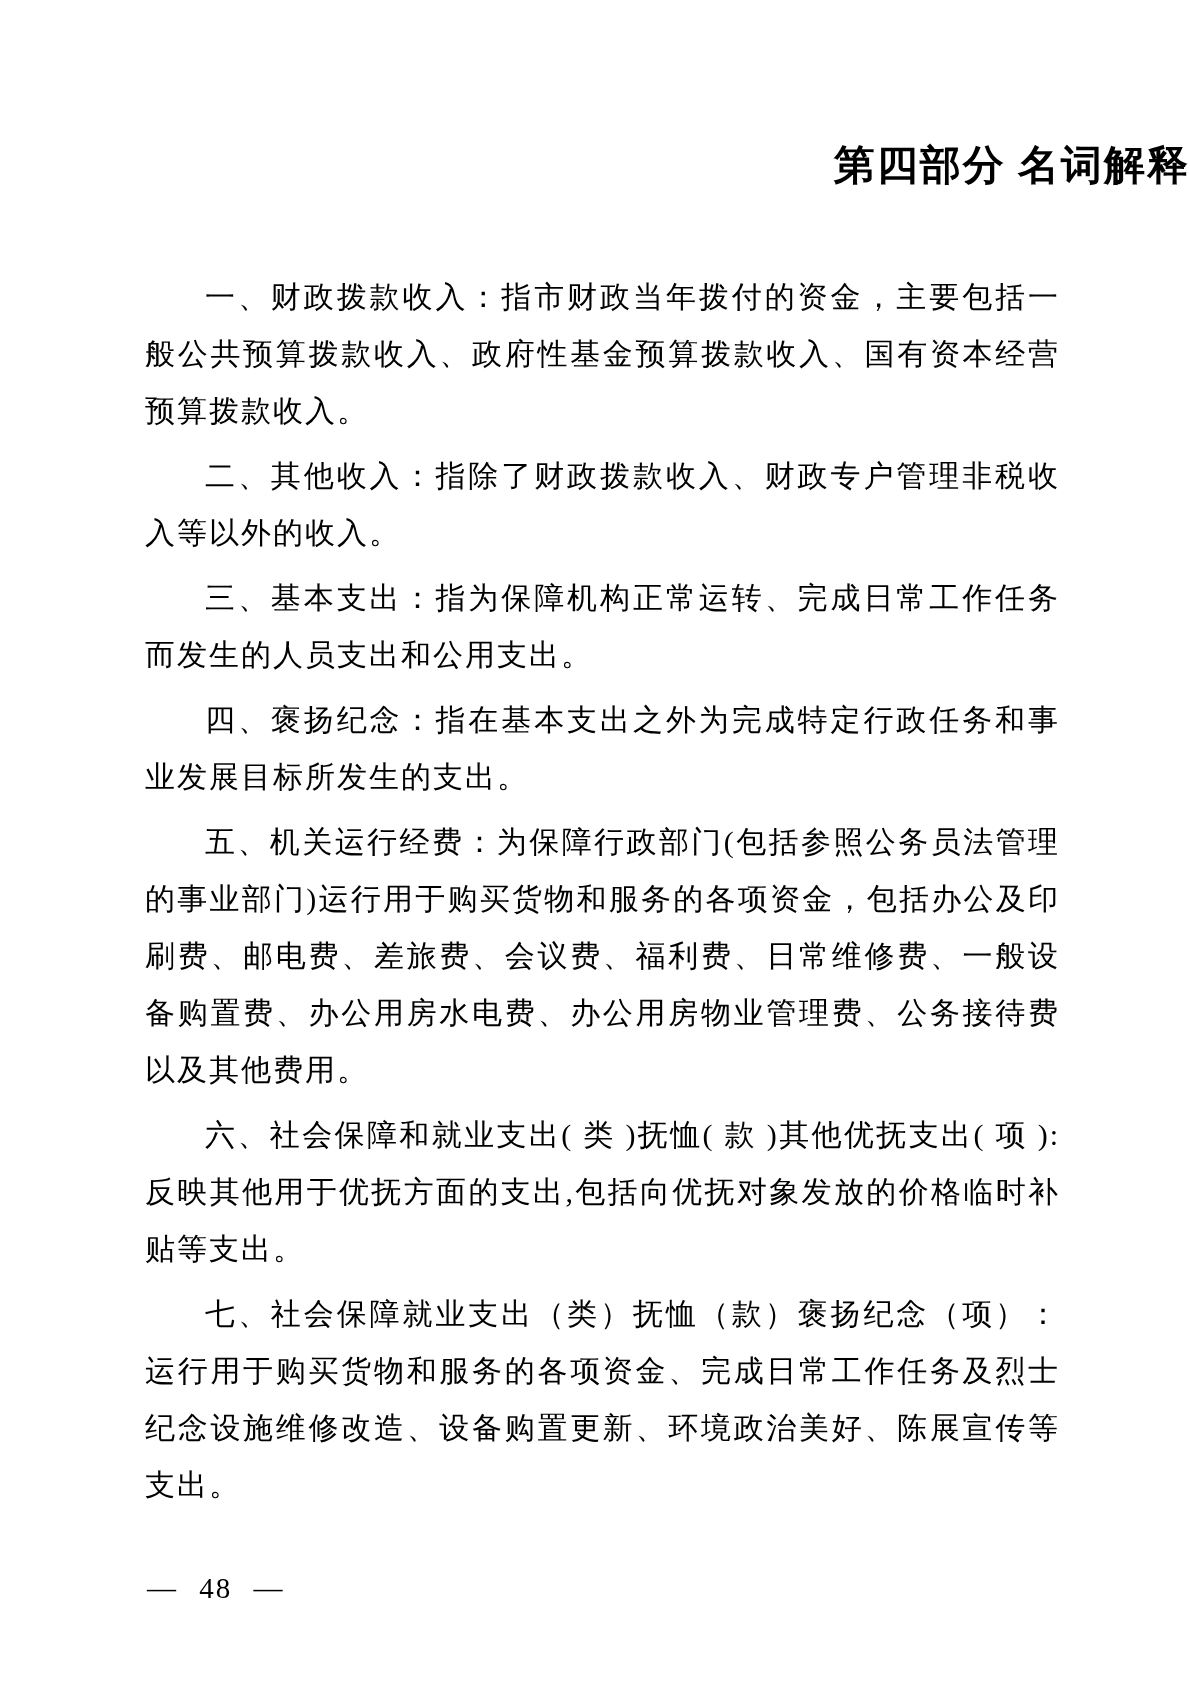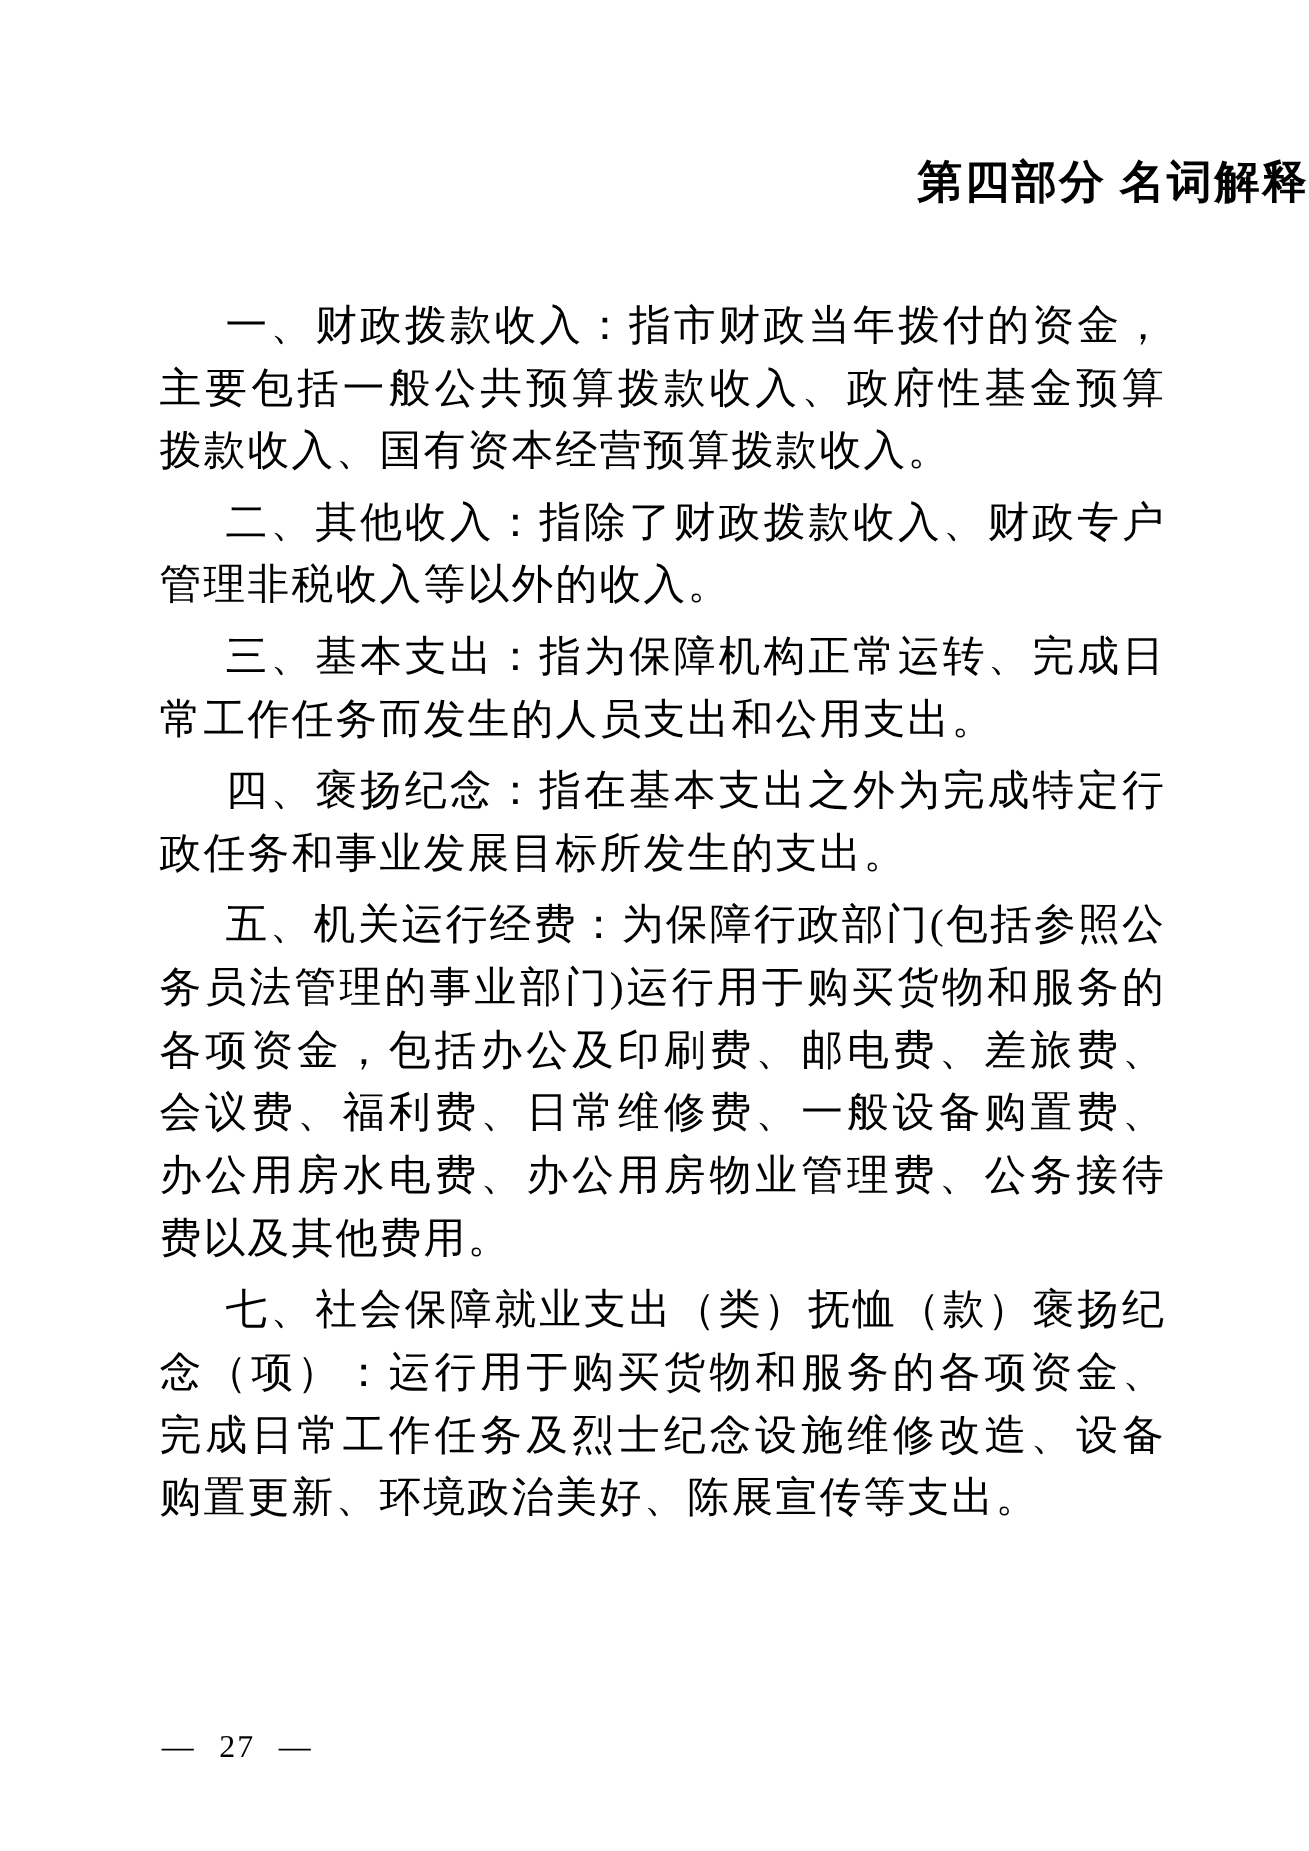--- a/index.html
+++ b/index.html
@@ -31,21 +31,21 @@
 
   .content {
     position: absolute;
     top: 268px;
     left: 145px;
     width: 915px;
   }
 
   .content p {
     margin: 0 0 8px 0;
-    font-size: 38px;
+    font-size: 30px;
     line-height: 57px;
     letter-spacing: 2px;
     text-align: justify;
     text-align-last: left;
     text-indent: 60px;
     color: #000000;
     word-break: break-all;
   }
 
   .page-footer {
@@ -64,18 +64,19 @@
 <div class="page">
 
   <h1 class="doc-title">第四部分 名词解释</h1>
 
   <div class="content">
     <p>一、财政拨款收入：指市财政当年拨付的资金，主要包括一般公共预算拨款收入、政府性基金预算拨款收入、国有资本经营预算拨款收入。</p>
     <p>二、其他收入：指除了财政拨款收入、财政专户管理非税收入等以外的收入。</p>
     <p>三、基本支出：指为保障机构正常运转、完成日常工作任务而发生的人员支出和公用支出。</p>
     <p>四、褒扬纪念：指在基本支出之外为完成特定行政任务和事业发展目标所发生的支出。</p>
     <p>五、机关运行经费：为保障行政部门(包括参照公务员法管理的事业部门)运行用于购买货物和服务的各项资金，包括办公及印刷费、邮电费、差旅费、会议费、福利费、日常维修费、一般设备购置费、办公用房水电费、办公用房物业管理费、公务接待费以及其他费用。</p>
+    <p>六、社会保障和就业支出( 类 )抚恤( 款 )其他优抚支出( 项 ):反映其他用于优抚方面的支出,包括向优抚对象发放的价格临时补贴等支出。</p>
     <p>七、社会保障就业支出（类）抚恤（款）褒扬纪念（项）：运行用于购买货物和服务的各项资金、完成日常工作任务及烈士纪念设施维修改造、设备购置更新、环境政治美好、陈展宣传等支出。</p>
   </div>
 
-  <div class="page-footer">— 27 —</div>
+  <div class="page-footer">— 48 —</div>
 
 </div>
 
 </body></html>

